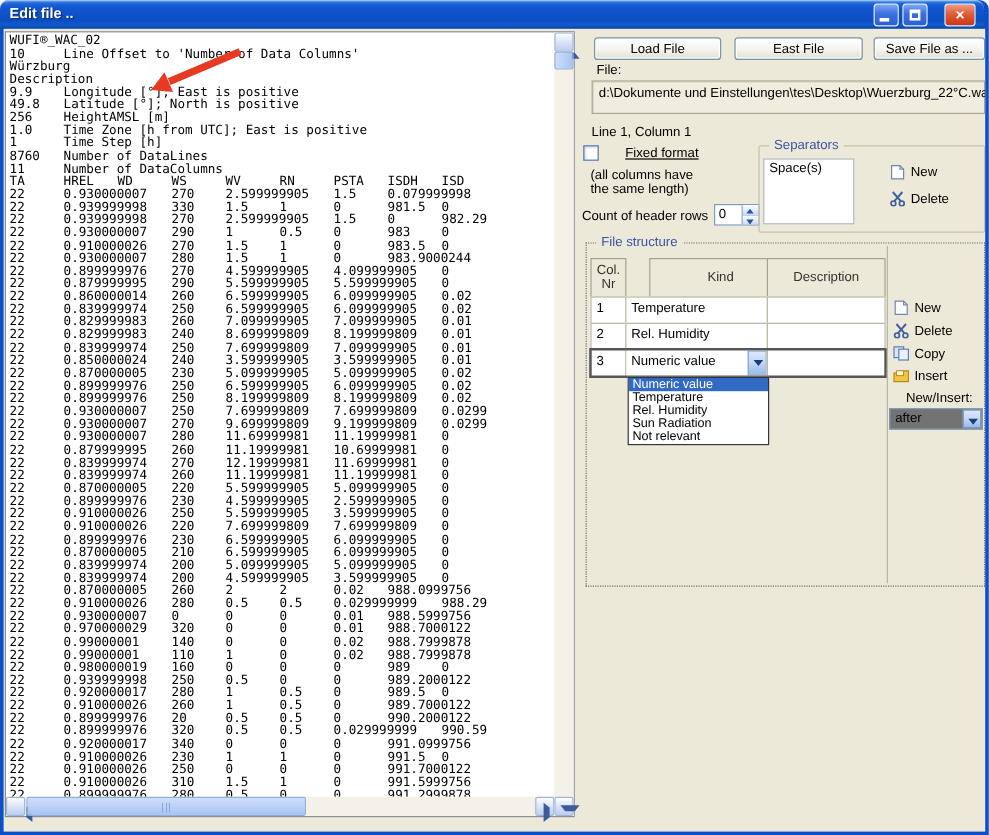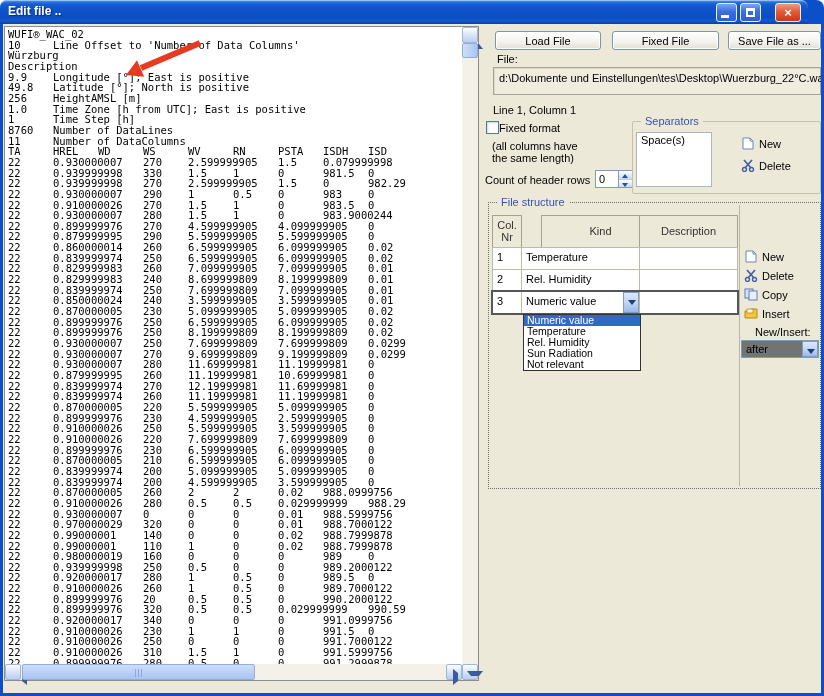--- a/index.html
+++ b/index.html
@@ -1,20 +1,20 @@
 <!DOCTYPE html>
 <html><head>
 <meta charset="utf-8">
 <style>
   html,body{margin:0;padding:0;background:#fff;}
   *{box-sizing:border-box;}
   body{font-family:"Liberation Sans",sans-serif;font-size:11px;color:#000;width:824px;height:696px;overflow:hidden;}
 
   .window{position:relative;width:824px;height:696px;background:#0B50C8;border-radius:8px 8px 0 0;}
-  .titlebar{position:absolute;top:0;left:0;right:16px;height:24px;border-radius:7px 7px 0 0;
+  .titlebar{position:absolute;top:0;left:0;right:4px;height:24px;border-radius:7px 7px 0 0;
     background:linear-gradient(180deg,#5AA0F2 0%,#2068D8 12%,#1257CE 24%,#0E51C8 50%,#0C4EC2 72%,#1159CF 86%,#0845A4 100%);
     box-shadow:inset 0 1px 0 rgba(255,255,255,.4);}
   .title-text{position:absolute;left:8px;top:4px;color:#fff;font-weight:bold;font-size:12px;text-shadow:1px 1px 1px #0A2A6E;}
   .winbtn{position:absolute;top:3px;width:21px;height:19px;border:1px solid #E7F0FC;border-radius:3px;}
   .winbtn.min{right:71px;background:linear-gradient(180deg,#7DA5EF,#3B6EE0 45%,#2E5FD0);}
   .winbtn.max{right:47px;background:linear-gradient(180deg,#7DA5EF,#3B6EE0 45%,#2E5FD0);}
   .winbtn.close{right:7px;width:26px;background:linear-gradient(180deg,#F09B7F,#E25B38 45%,#C93A16);}
   .glyph-min{position:absolute;left:4px;bottom:3px;width:8px;height:3px;background:#fff;}
   .glyph-max{position:absolute;left:5px;top:4px;width:9px;height:9px;border:2px solid #fff;border-top-width:3px;}
   .glyph-close{position:absolute;left:0;top:0;right:0;bottom:0;color:#fff;font-weight:bold;font-size:13px;text-align:center;line-height:18px;}
@@ -191,32 +191,32 @@
             <span class="tri right"></span>
           </span>
       </div>
       <svg class="arrow-annot" viewBox="0 0 95 46">
         <line x1="80" y1="6" x2="21" y2="31" stroke="#E83A20" stroke-width="6"></line>
         <polygon points="6,38 17,23.3 24.2,39.7" fill="#E83A20"></polygon>
       </svg>
     </div>
 
     <button class="btn" style="left:492px;top:7px;width:106px;height:19px;">Load File</button>
-    <button class="btn" style="left:609px;top:7px;width:107px;height:19px;">Fixed File</button>
+    <button class="btn" style="left:609px;top:7px;width:107px;height:19px;">East File</button>
     <button class="btn" style="left:725px;top:7px;width:93px;height:19px;">Save File as ...</button>
 
     <span class="lbl" style="left:494px;top:29px;text-align:right;">File:</span>
     <div class="sunken" style="left:490px;top:43px;width:328px;height:28px;">
       <span class="lbl" style="left:5px;top:4px;">d:\Dokumente und Einstellungen\tes\Desktop\Wuerzburg_22°C.wac</span>
     </div>
 
     <span class="lbl" style="left:490px;top:80px;">Line 1, Column 1</span>
 
     <span class="checkbox" style="left:483px;top:97px;"></span>
-    <span class="lbl" style="left:496px;top:98px;">Fixed format</span>
+    <span class="lbl" style="left:518px;top:98px;text-decoration:underline;">Fixed format</span>
     <span class="lbl" style="left:489px;top:116px;">(all columns have</span>
     <span class="lbl" style="left:489px;top:128px;">the same length)</span>
 
     <span class="lbl" style="left:482px;top:150px;">Count of header rows</span>
     <div class="spinbox" style="left:592px;top:146px;">
       <span class="spin-val">0</span>
       <span class="spin-btns">
         <span class="spin-up">
             <span class="tri"></span>
           </span>

